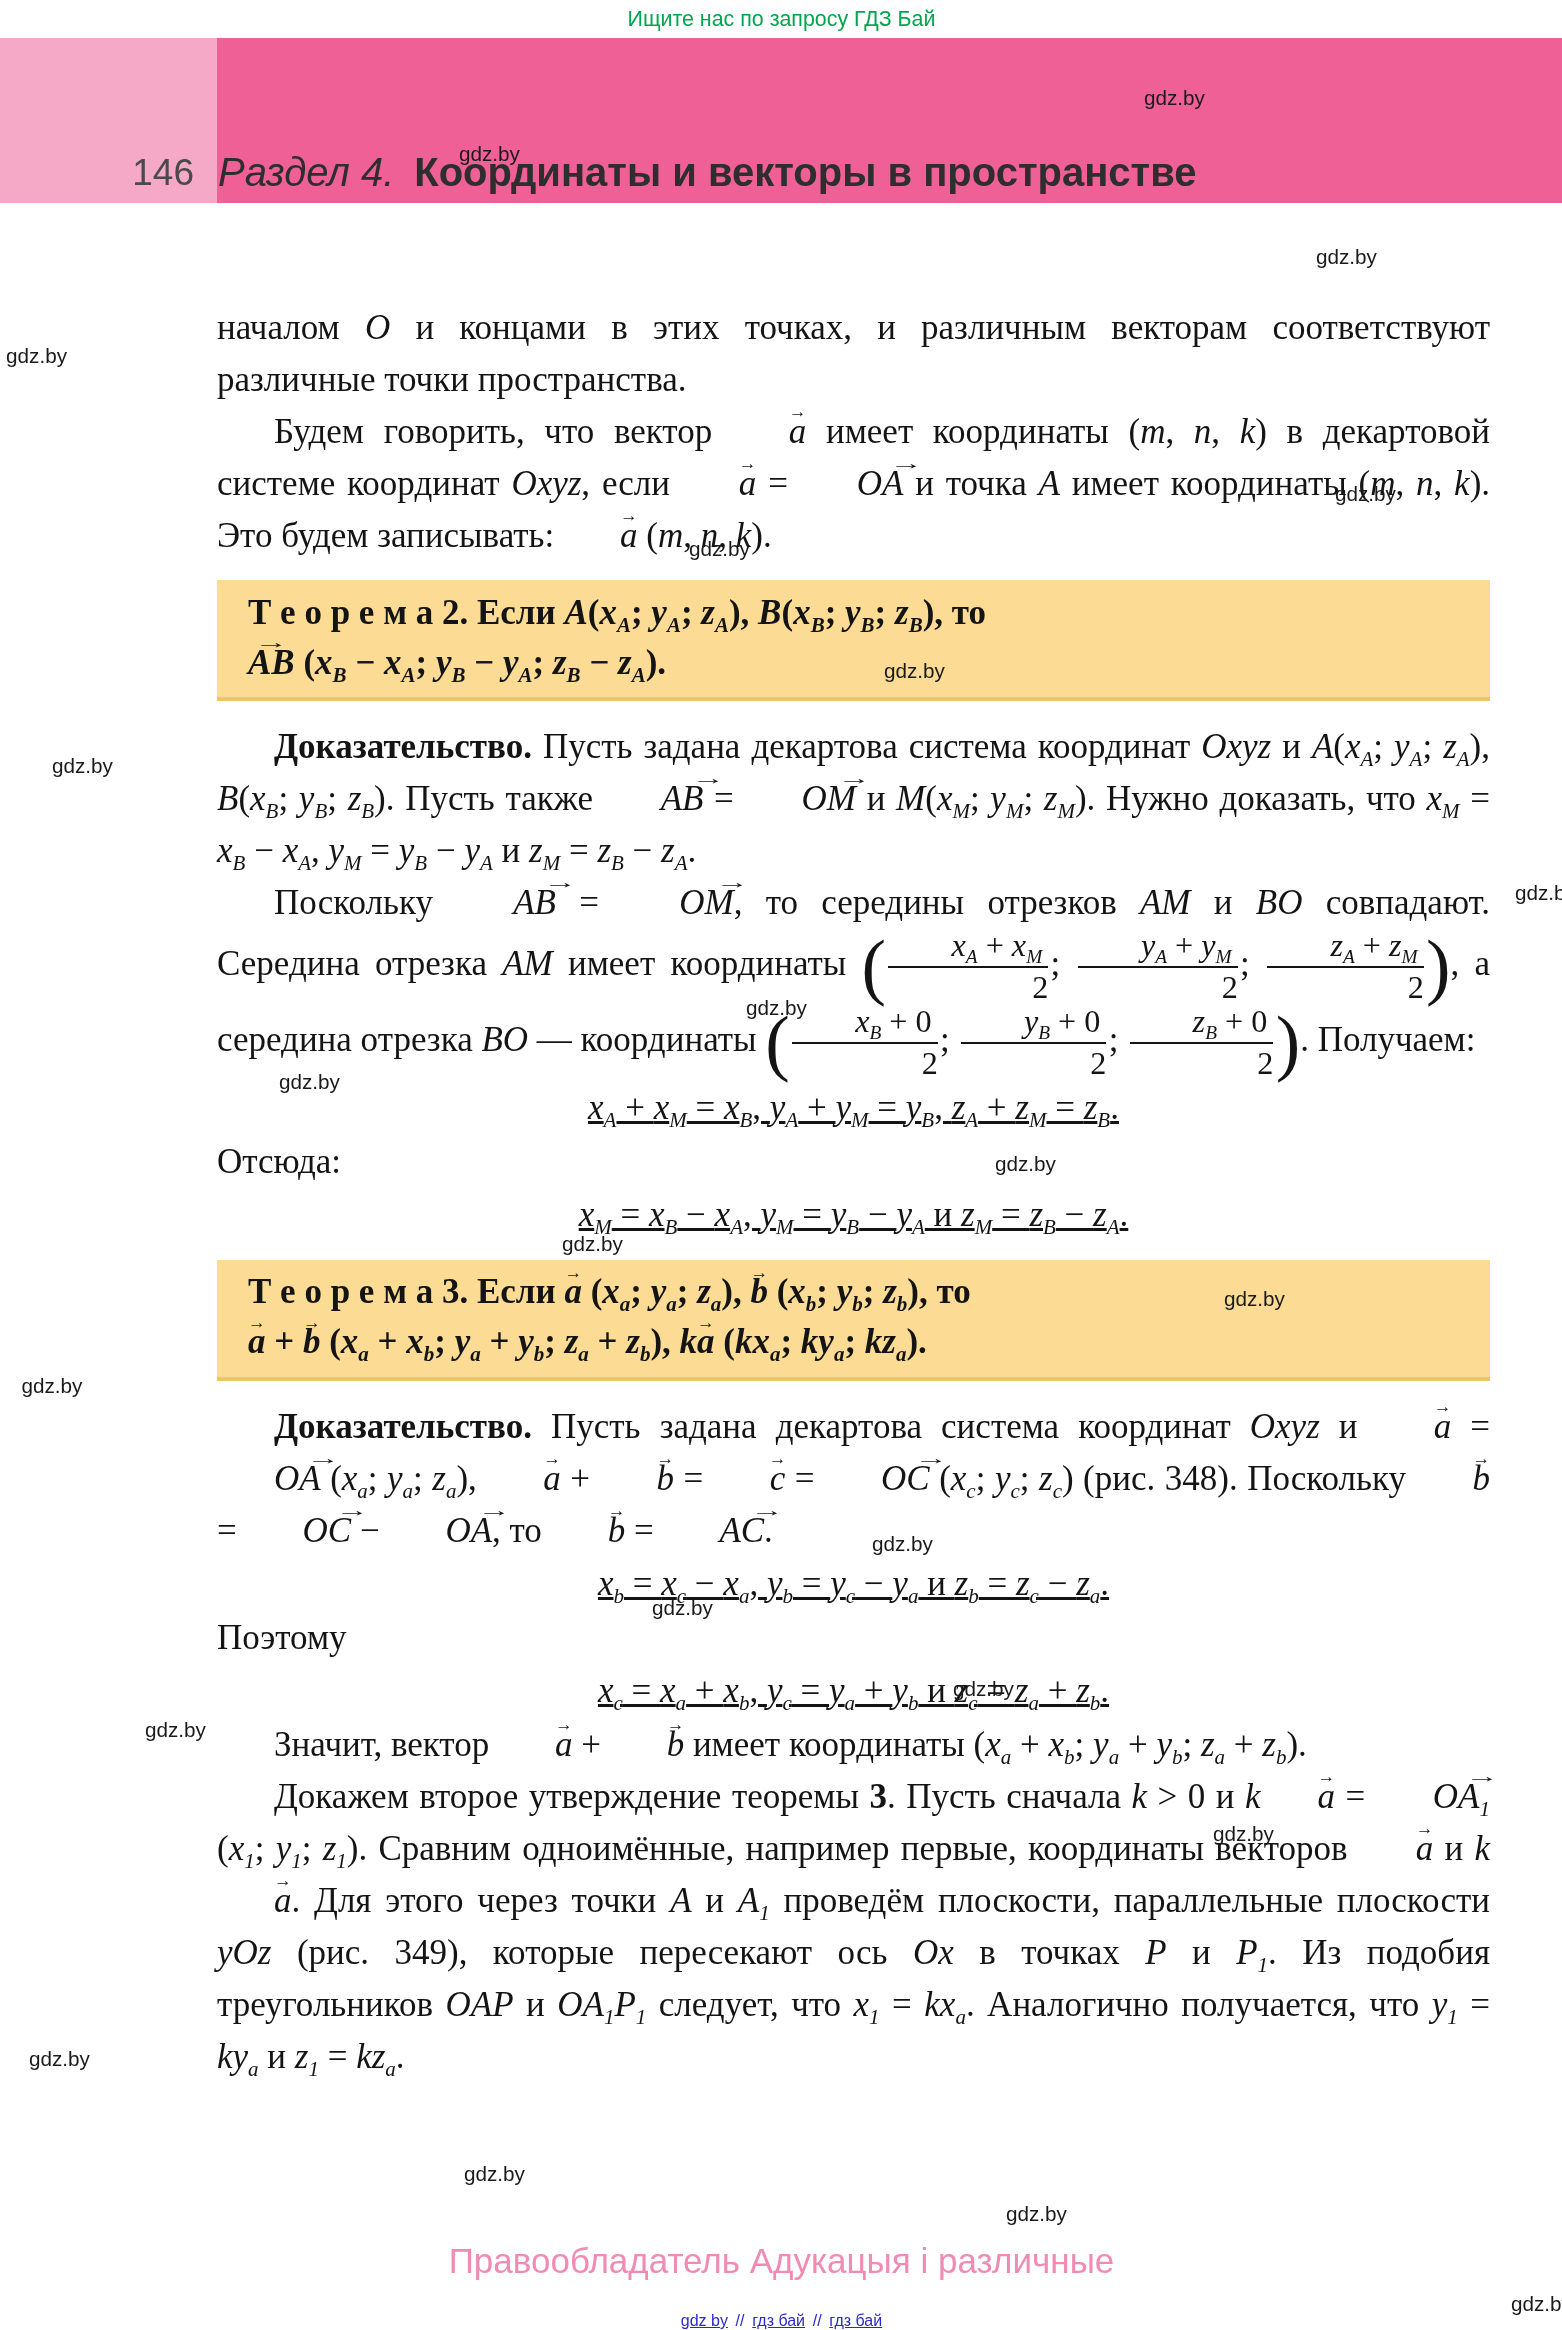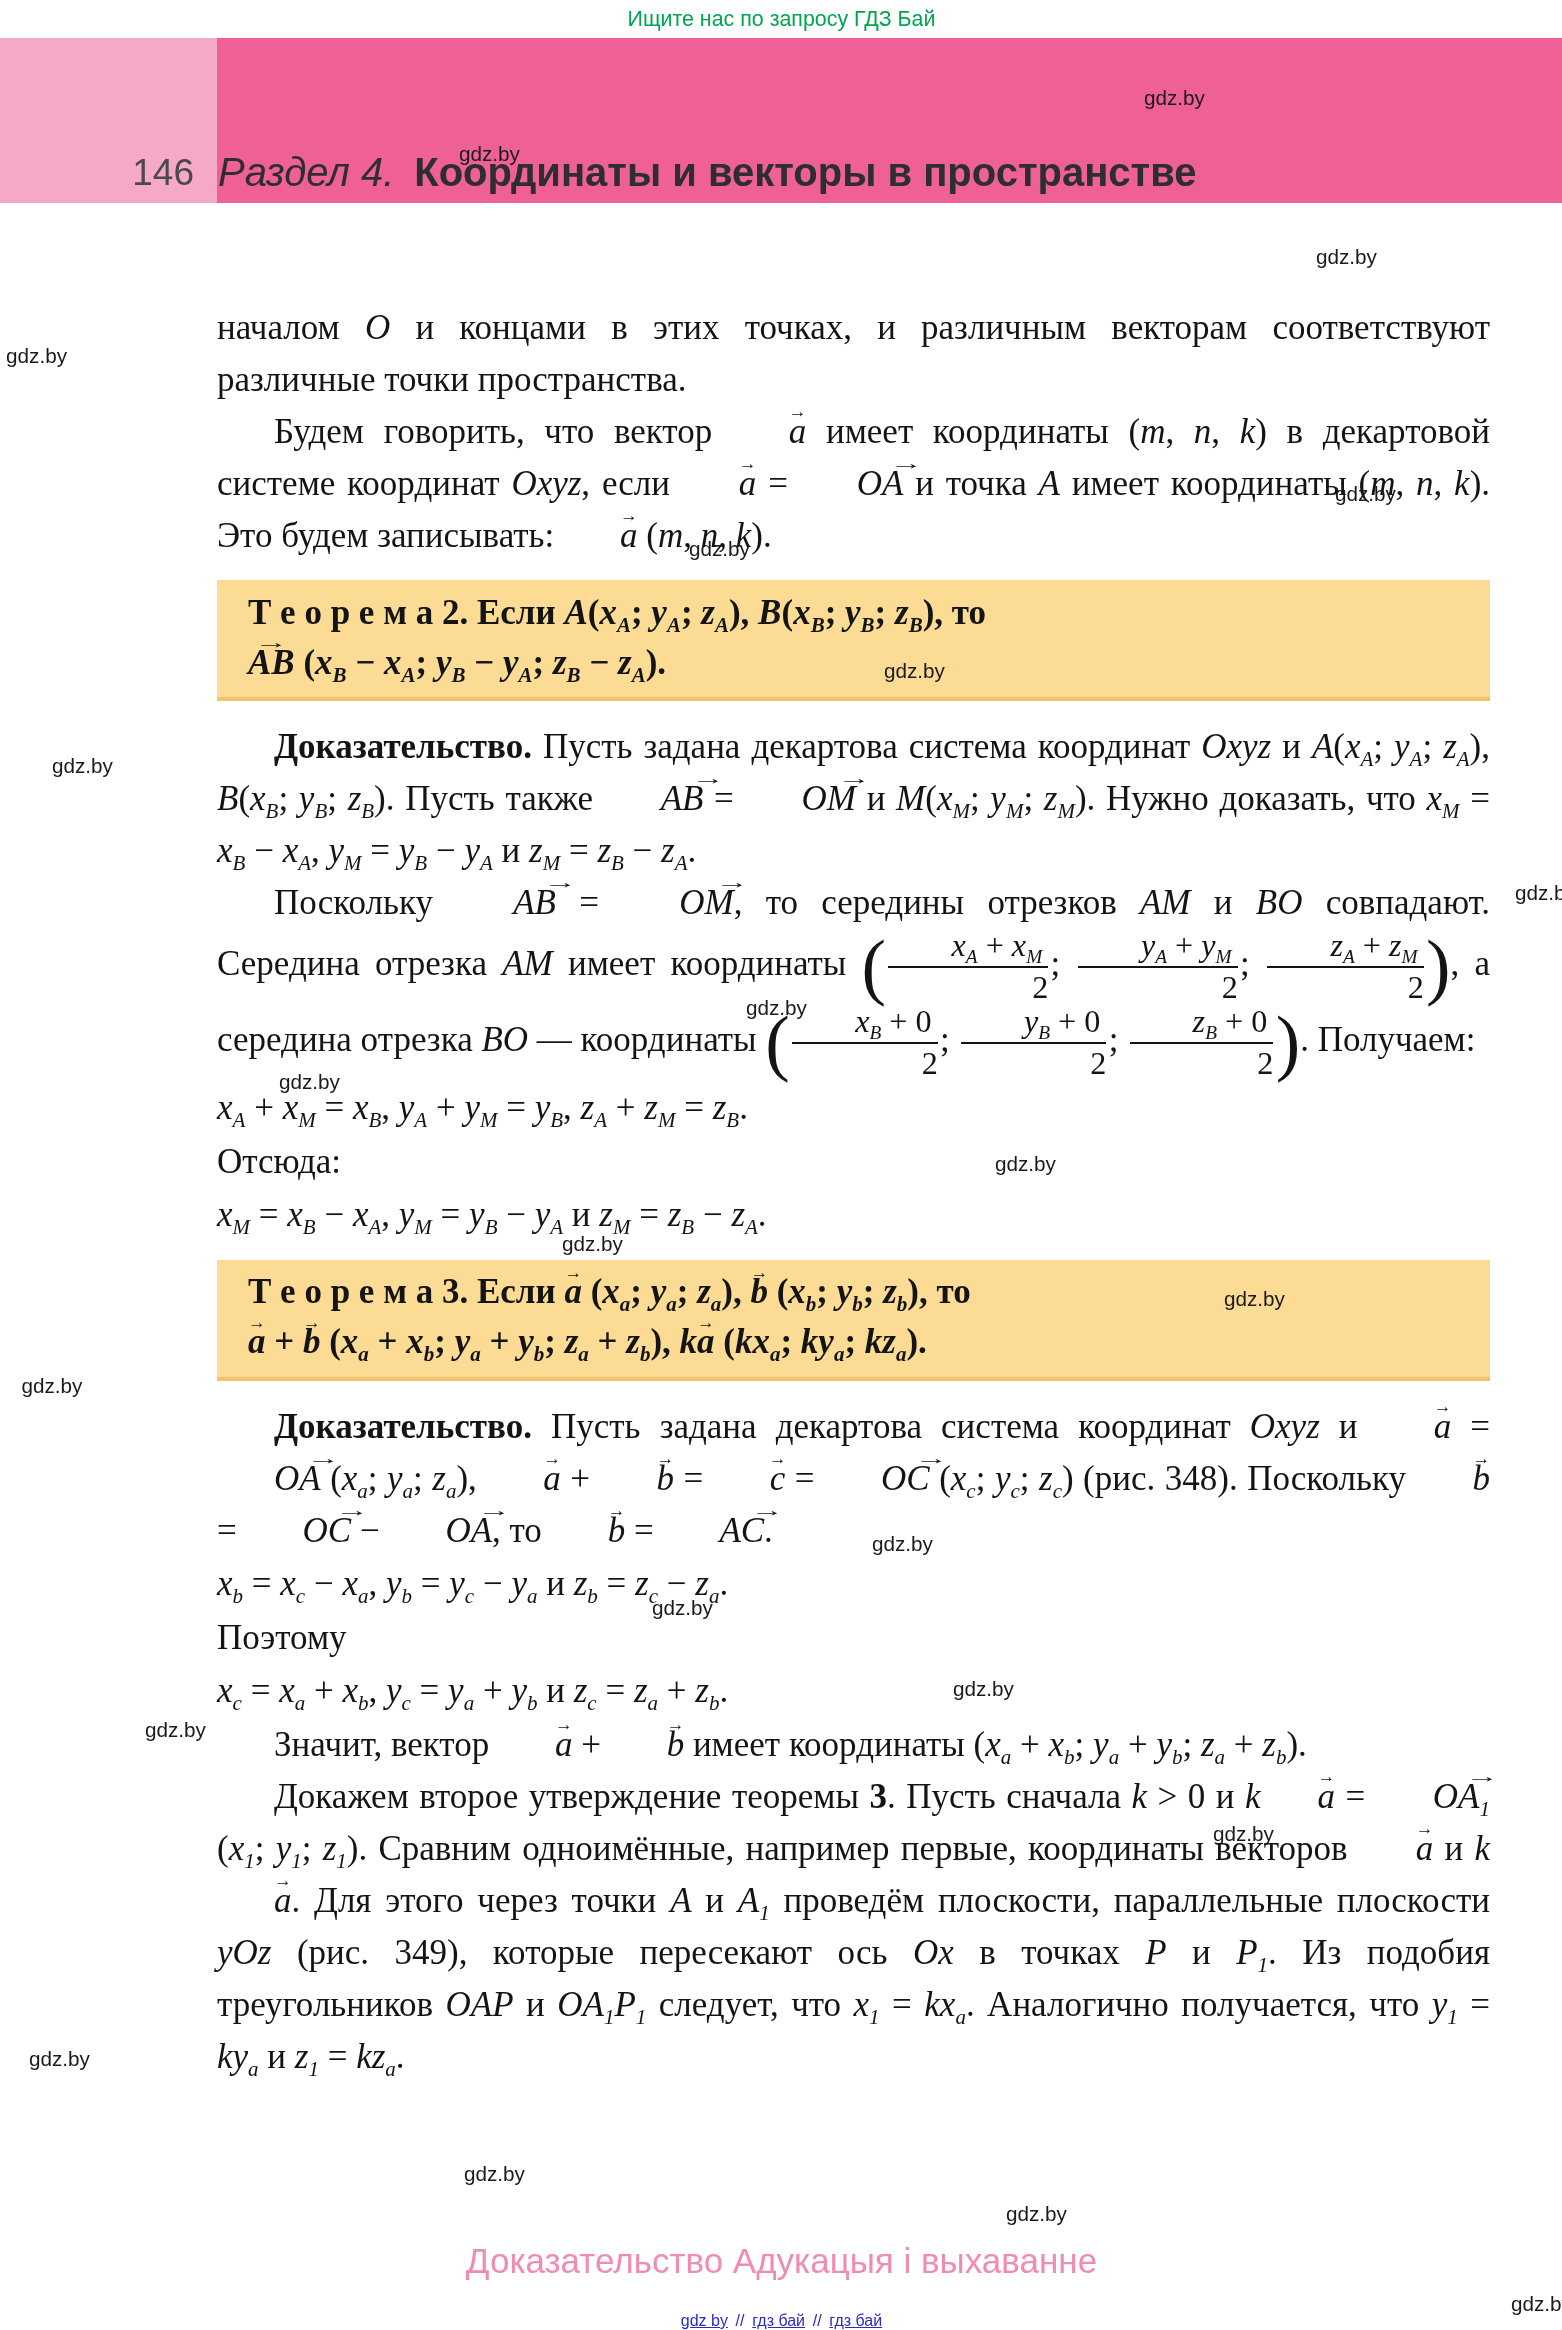--- a/index.html
+++ b/index.html
@@ -54,21 +54,21 @@
   .header-title .ttl { font-weight: bold; }
 
   .body-content {
     padding: 63px 73px 0 217px;
     text-align: justify;
     line-height: 52px;
     margin-top: 36px;
   }
   p.para { margin: 0; text-indent: 57px; hyphens: auto; }
   p.para.noindent { text-indent: 0; }
-  .formula { text-align: left; margin: 1.5px 0; }
+  .formula { text-align: center; margin: 1.5px 0; text-decoration: underline; }
   .theorem {
     margin: 18.4px 0 20px;
     background: var(--theorem-yellow, #fcdc94);
     border-bottom: 4.6px solid var(--theorem-edge, #f0c468);
     padding: 7.7px 31px 9.2px;
     font-weight: bold;
     line-height: 50px;
   }
   .theorem i { font-weight: bold; }
 
@@ -156,21 +156,21 @@
         <div class="thline"><span class="vec" data-n="1"><i>a</i></span> + <span class="vec" data-n="1"><i>b</i></span> (<i>x</i><sub><i>a</i></sub> + <i>x</i><sub><i>b</i></sub>; <i>y</i><sub><i>a</i></sub> + <i>y</i><sub><i>b</i></sub>; <i>z</i><sub><i>a</i></sub> + <i>z</i><sub><i>b</i></sub>), <i>k</i><span class="vec" data-n="1"><i>a</i></span> (<i>kx</i><sub><i>a</i></sub>; <i>ky</i><sub><i>a</i></sub>; <i>kz</i><sub><i>a</i></sub>).</div>
       </div>
       <p class="para"><b>Доказательство.</b> Пусть задана декартова система координат <i>Oxyz</i> и <span class="vec" data-n="1"><i>a</i></span> = <span class="vec" data-n="2"><i>OA</i></span> (<i>x</i><sub><i>a</i></sub>; <i>y</i><sub><i>a</i></sub>; <i>z</i><sub><i>a</i></sub>), <span class="vec" data-n="1"><i>a</i></span> + <span class="vec" data-n="1"><i>b</i></span> = <span class="vec" data-n="1"><i>c</i></span> = <span class="vec" data-n="2"><i>OC</i></span> (<i>x</i><sub><i>c</i></sub>; <i>y</i><sub><i>c</i></sub>; <i>z</i><sub><i>c</i></sub>) (рис. 348). Поскольку <span class="vec" data-n="1"><i>b</i></span> = <span class="vec" data-n="2"><i>OC</i></span> − <span class="vec" data-n="2"><i>OA</i></span>, то <span class="vec" data-n="1"><i>b</i></span> = <span class="vec" data-n="2"><i>AC</i></span>.</p>
       <div class="formula"><i>x</i><sub><i>b</i></sub> = <i>x</i><sub><i>c</i></sub> − <i>x</i><sub><i>a</i></sub>, <i>y</i><sub><i>b</i></sub> = <i>y</i><sub><i>c</i></sub> − <i>y</i><sub><i>a</i></sub> и <i>z</i><sub><i>b</i></sub> = <i>z</i><sub><i>c</i></sub> − <i>z</i><sub><i>a</i></sub>.</div>
       <p class="para noindent">Поэтому</p>
       <div class="formula"><i>x</i><sub><i>c</i></sub> = <i>x</i><sub><i>a</i></sub> + <i>x</i><sub><i>b</i></sub>, <i>y</i><sub><i>c</i></sub> = <i>y</i><sub><i>a</i></sub> + <i>y</i><sub><i>b</i></sub> и <i>z</i><sub><i>c</i></sub> = <i>z</i><sub><i>a</i></sub> + <i>z</i><sub><i>b</i></sub>.</div>
       <p class="para">Значит, вектор <span class="vec" data-n="1"><i>a</i></span> + <span class="vec" data-n="1"><i>b</i></span> имеет координаты (<i>x</i><sub><i>a</i></sub> + <i>x</i><sub><i>b</i></sub>; <i>y</i><sub><i>a</i></sub> + <i>y</i><sub><i>b</i></sub>; <i>z</i><sub><i>a</i></sub> + <i>z</i><sub><i>b</i></sub>).</p>
       <p class="para">Докажем второе утверждение теоремы <b>3</b>. Пусть сначала <i>k</i> &gt; 0 и <i>k</i><span class="vec" data-n="1"><i>a</i></span> = <span class="vec" data-n="2"><i>OA</i></span><sub><i>1</i></sub> (<i>x</i><sub><i>1</i></sub>; <i>y</i><sub><i>1</i></sub>; <i>z</i><sub><i>1</i></sub>). Сравним одноимённые, например первые, координаты векторов <span class="vec" data-n="1"><i>a</i></span> и <i>k</i><span class="vec" data-n="1"><i>a</i></span>. Для этого через точки <i>A</i> и <i>A</i><sub><i>1</i></sub> проведём плоскости, параллельные плоскости <i>yOz</i> (рис. 349), которые пересекают ось <i>Ox</i> в точках <i>P</i> и <i>P</i><sub><i>1</i></sub>. Из подобия треугольников <i>OAP</i> и <i>OA</i><sub><i>1</i></sub><i>P</i><sub><i>1</i></sub> следует, что <i>x</i><sub><i>1</i></sub> = <i>kx</i><sub><i>a</i></sub>. Аналогично получается, что <i>y</i><sub><i>1</i></sub> = <i>ky</i><sub><i>a</i></sub> и <i>z</i><sub><i>1</i></sub> = <i>kz</i><sub><i>a</i></sub>.</p>
     </main>
 
-  <div class="footer-pink">Доказательство Адукацыя і выхаванне</div>
+  <div class="footer-pink">Правообладатель Адукацыя і различные</div>
 
   <div class="footer-links" id="footer-links"><a href="#">gdz by</a><span class="sep">//</span><a href="#">гдз бай</a><span class="sep">//</span><a href="#">гдз бай</a></div>
 
   <div id="watermark-layer">
       <span class="wm" style="left: 459px; top: 142px;">gdz.by</span>
       <span class="wm" style="left: 1144px; top: 86px;">gdz.by</span>
       <span class="wm" style="left: 1316px; top: 245px;">gdz.by</span>
       <span class="wm" style="left: 6.1px; top: 344px;">gdz.by</span>
       <span class="wm" style="left: 1335px; top: 482px;">gdz.by</span>
       <span class="wm" style="left: 689px; top: 537px;">gdz.by</span>

